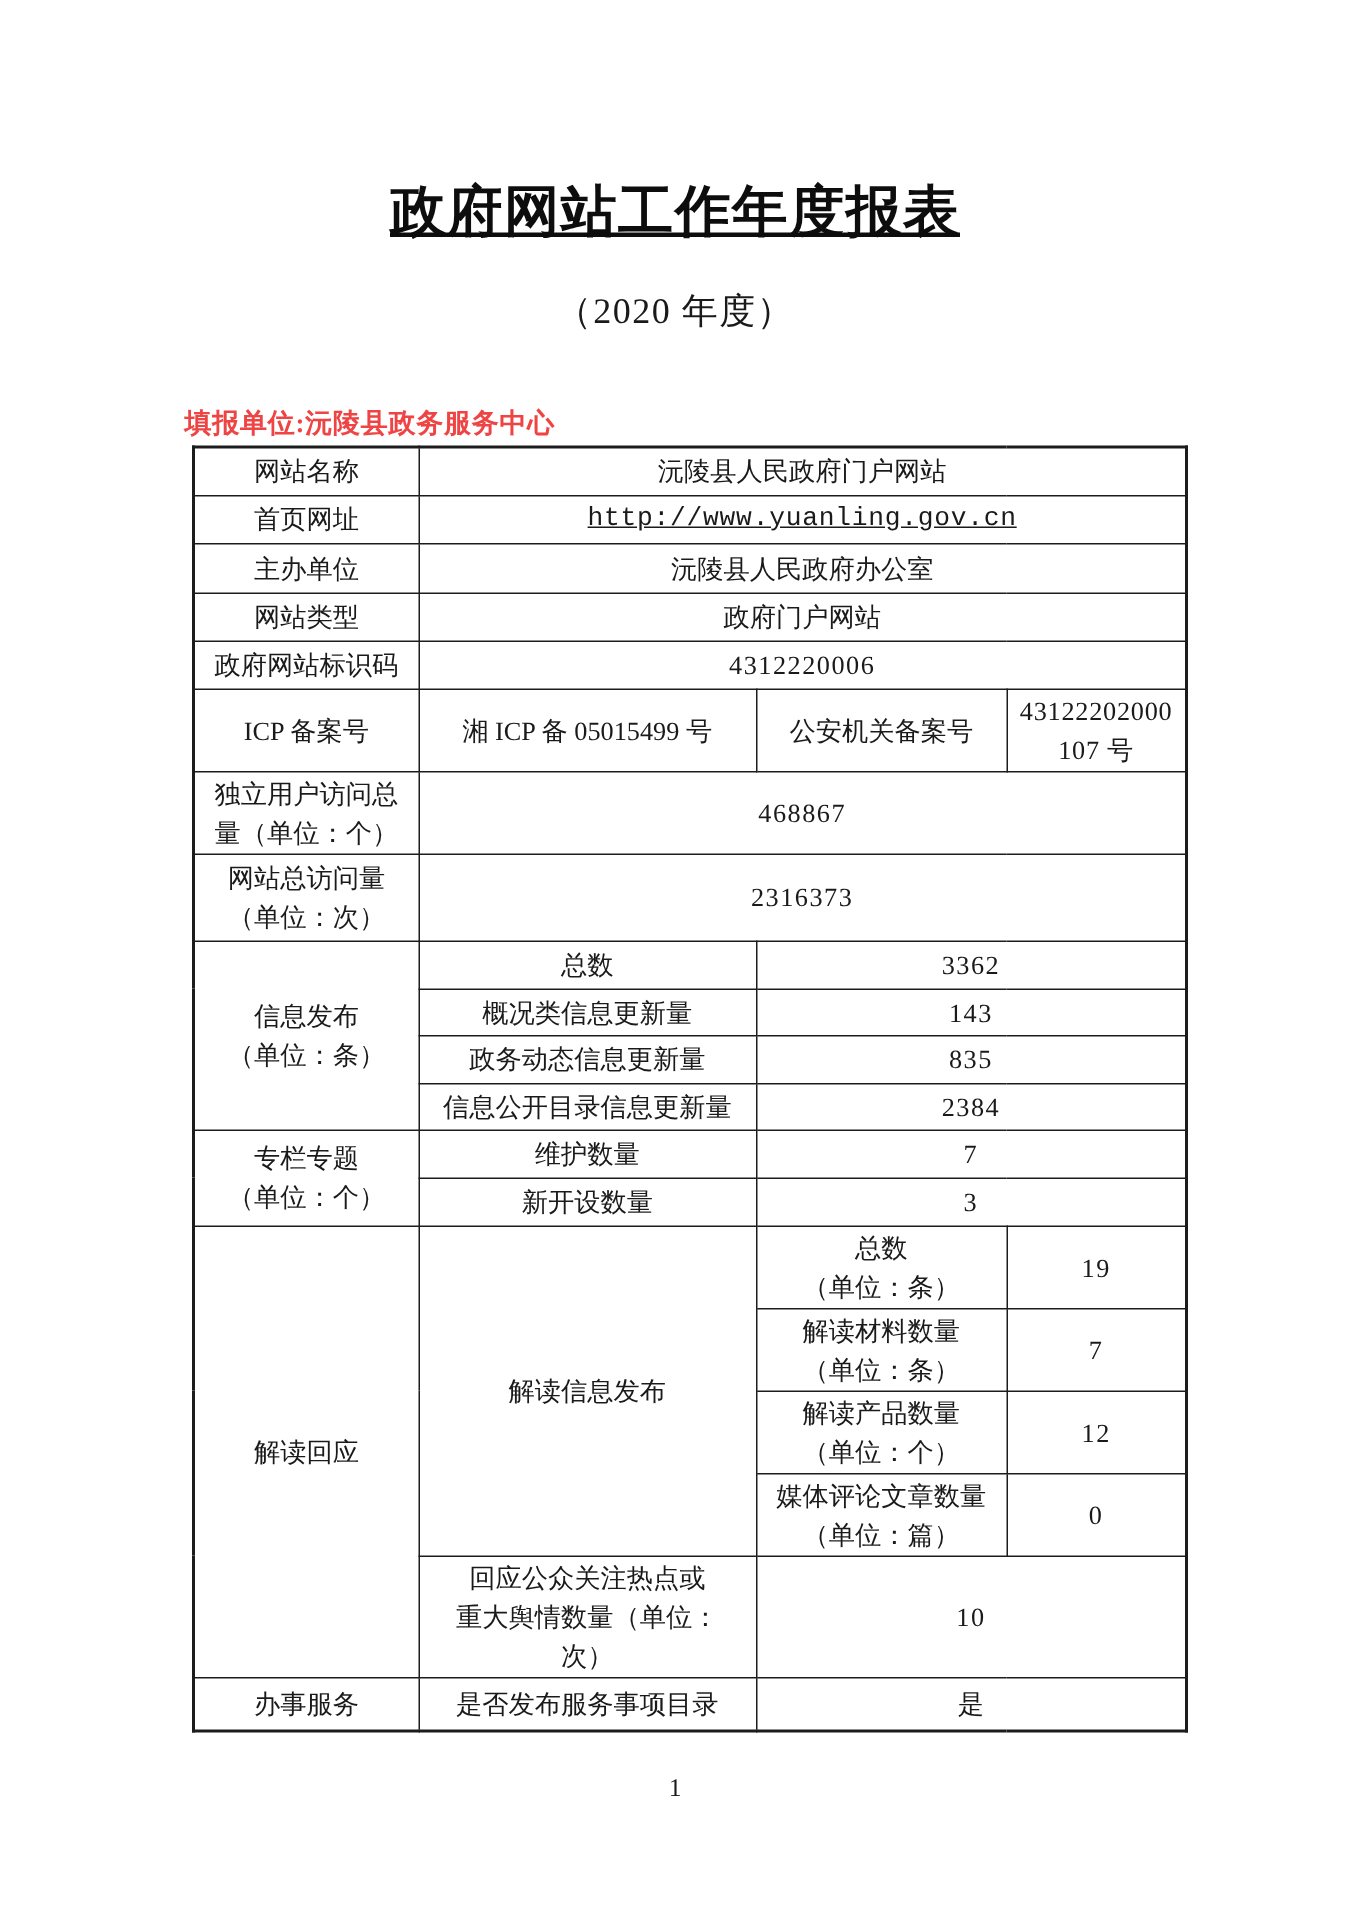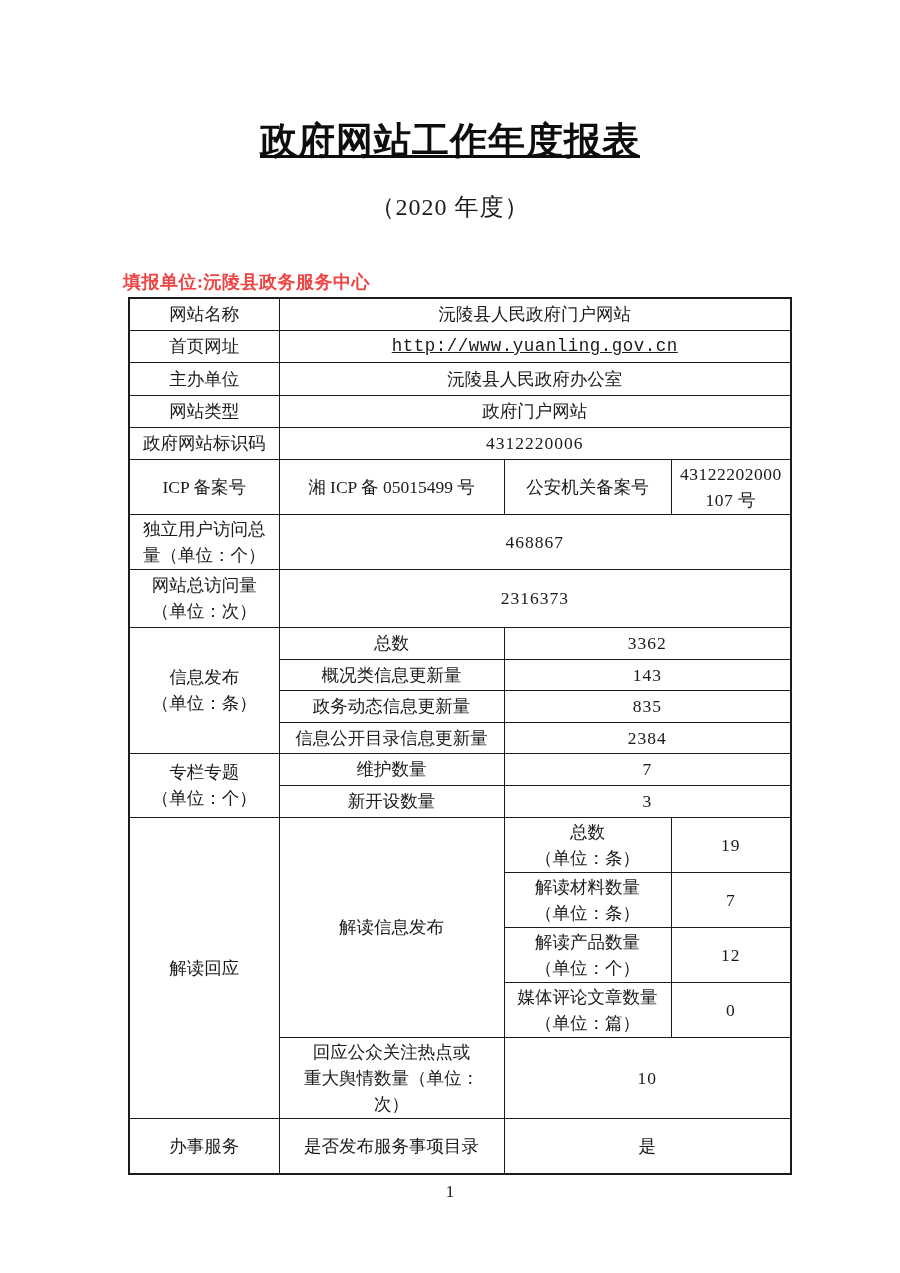--- a/index.html
+++ b/index.html
@@ -187,21 +187,21 @@
 （单位：篇）</td>
         <td class="num">0</td>
       </tr>
       <tr style="height:78px">
         <td class="prewrap">回应公众关注热点或
 重大舆情数量（单位：
 次）</td>
         <td colspan="2" class="num">10</td>
       </tr>
 
-      <tr style="height:56px">
+      <tr style="height:36px">
         <td class="v-bottom">办事服务</td>
         <td class="v-top">是否发布服务事项目录</td>
         <td colspan="2" class="v-top">是</td>
       </tr>
     </tbody>
       </table>
   </div>
 
   <div class="page-num">1</div>
 

